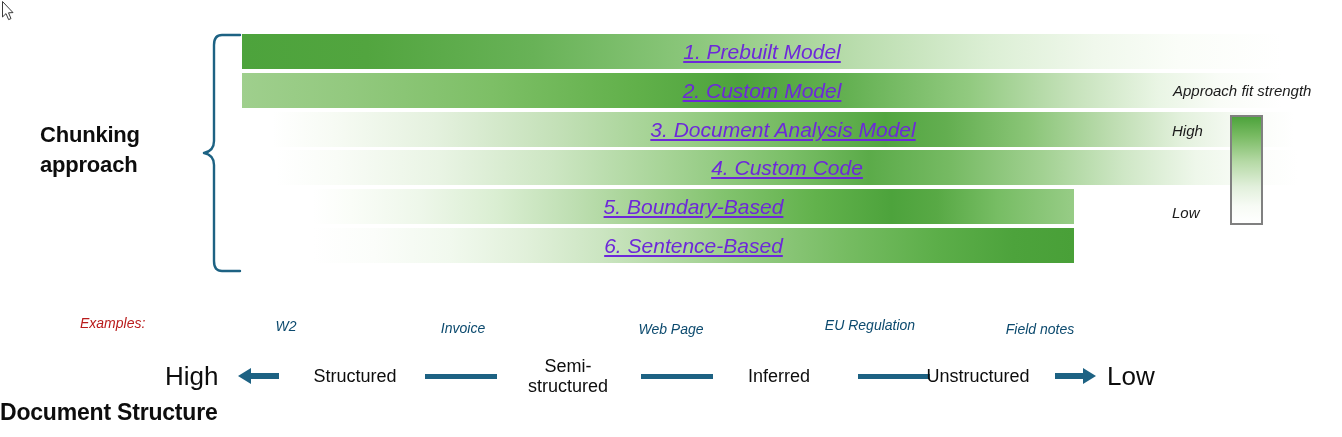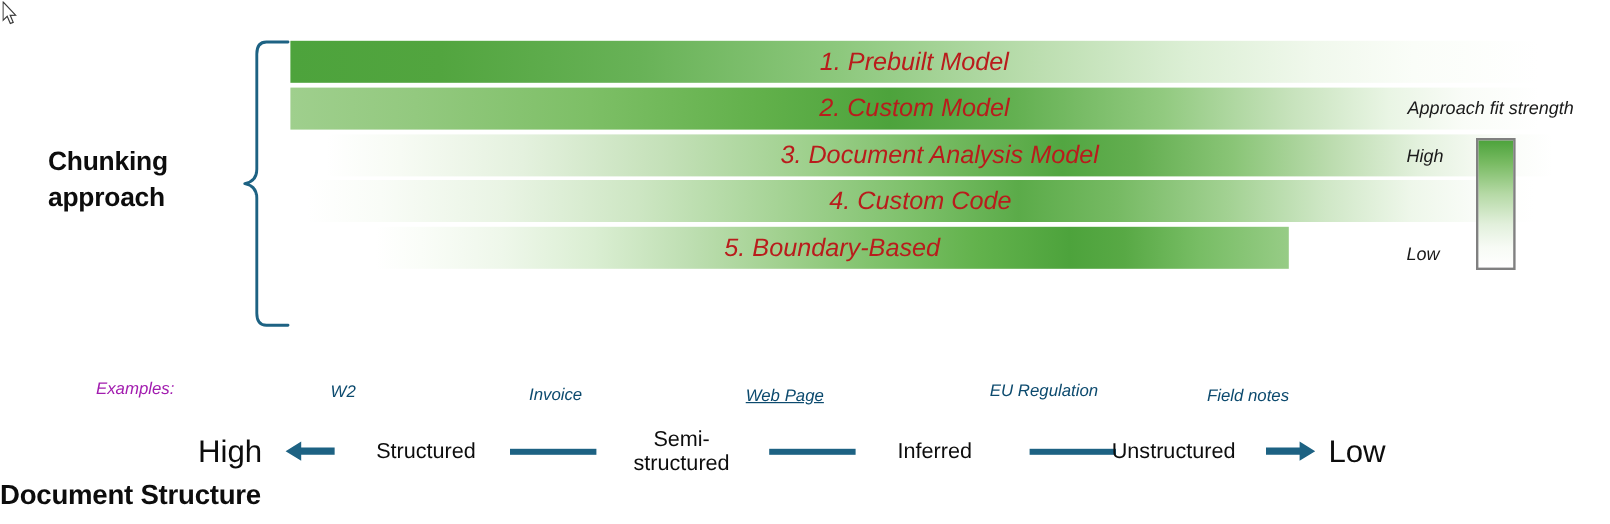--- a/index.html
+++ b/index.html
@@ -70,23 +70,24 @@
     position: absolute;
     left: 0;
     right: 0;
     top: 0;
     bottom: 0;
     display: flex;
     align-items: center;
     justify-content: center;
     font-size: 21px;
     font-style: italic;
-    color: #b91c1c;
+    color: #6d28d9;
     white-space: nowrap;
     letter-spacing: 0px;
+    text-decoration: underline;
   }
 
   
   .legend-title {
     position: absolute;
     left: 1173px;
     top: 82px;
     font-size: 15px;
     font-style: italic;
     color: #1a1a1a;
@@ -127,21 +128,21 @@
     color: #0c4a6e;
     white-space: nowrap;
     transform: translateX(-50%);
   }
   .ex-caption {
     position: absolute;
     left: 80px;
     top: 315px;
     font-size: 14px;
     font-style: italic;
-    color: #a21caf;
+    color: #b91c1c;
     white-space: nowrap;
   }
 
   
   .axis-row {
     position: absolute;
     left: 0;
     top: 348px;
     width: 1342px;
     height: 56px;
@@ -226,42 +227,46 @@
     <div class="bar-row" style="left:242px; top:73px; width:1040px;">
       <div class="bar-fill" style="background:linear-gradient(to right,#9fcf8d 0%,#93c97f 10%,#7dbf66 24%,#61b04a 38%,#4da33c 48%,#63b051 58%,#92ca80 70%,#c6e2bb 80%,#e9f5e4 88%,#f9fcf7 94%,#ffffff 100%);"></div>
       <div class="bar-label">2. Custom Model</div>
     </div>
 
     <div class="bar-row" style="left:272px; top:112px; width:1022px;">
       <div class="bar-fill" style="background:linear-gradient(to right,#ffffff 0%,#f7fbf4 6%,#e4f1de 16%,#c3e0b7 28%,#9ccf8a 40%,#6eb65a 52%,#52a641 60%,#63ae50 66%,#8ac577 74%,#bcdcaf 82%,#e3f1dd 89%,#f8fbf6 95%,#ffffff 100%);"></div>
       <div class="bar-label">3. Document Analysis Model</div>
     </div>
 
-    <div class="bar-row" style="left:256px; top:150px; width:1022px;">
+    <div class="bar-row" style="left:276px; top:150px; width:1022px;">
       <div class="bar-fill" style="background:linear-gradient(to right,#ffffff 0%,#f9fcf7 6%,#e9f4e4 16%,#cde6c3 27%,#a7d497 38%,#7bbf68 50%,#5bab49 58%,#76ba63 66%,#a2d192 75%,#cfe7c6 83%,#eef7ea 90%,#fbfdfa 96%,#ffffff 100%);"></div>
       <div class="bar-label">4. Custom Code</div>
     </div>
 
     <div class="bar-row" style="left:313px; top:189px; width:761px;">
       <div class="bar-fill" style="background:linear-gradient(to right,#ffffff 0%,#fafdf8 5%,#eef7ea 14%,#daeed2 24%,#bfdfb3 34%,#a2d190 44%,#82c36e 54%,#62b24c 66%,#4da33c 76%,#58a945 82%,#77bd64 90%,#97cc86 100%);"></div>
       <div class="bar-label">5. Boundary-Based</div>
     </div>
 
+    <div class="bar-row" style="left:313px; top:228px; width:761px;">
+      <div class="bar-fill" style="background:linear-gradient(to right,#ffffff 0%,#fbfdfa 8%,#f1f9ee 18%,#e1f0da 28%,#cbe5c1 38%,#b0d8a1 48%,#93ca81 58%,#76bc62 70%,#5cae49 82%,#4da33c 92%,#49a038 100%);"></div>
+      <div class="bar-label">6. Sentence-Based</div>
+    </div>
 
   </div>
 
   <div class="legend-title">Approach fit strength</div>
   <div class="legend-high">High</div>
   <div class="legend-low">Low</div>
   <div class="legend-bar"></div>
 
   <div class="ex-caption">Examples:</div>
   <div class="ex-label" style="left:286px; top:318px;">W2</div>
   <div class="ex-label" style="left:463px; top:320px;">Invoice</div>
-  <div class="ex-label" style="left:654px; top:321px;text-decoration:underline;">Web Page</div>
+  <div class="ex-label" style="left:671px; top:321px;">Web Page</div>
   <div class="ex-label" style="left:870px; top:317px;">EU Regulation</div>
   <div class="ex-label" style="left:1040px; top:321px;">Field notes</div>
 
   <div class="axis-row">
 
     <div class="axis-endpoint" style="left:165px;">High</div>
 
     <div class="arrow" style="left:237px;">
       <svg width="42" height="20" viewBox="0 0 42 20">
         <path d="M 42 7 L 14 7 L 14 2 L 1 10 L 14 18 L 14 13 L 42 13 Z" fill="#1d6283"></path>

